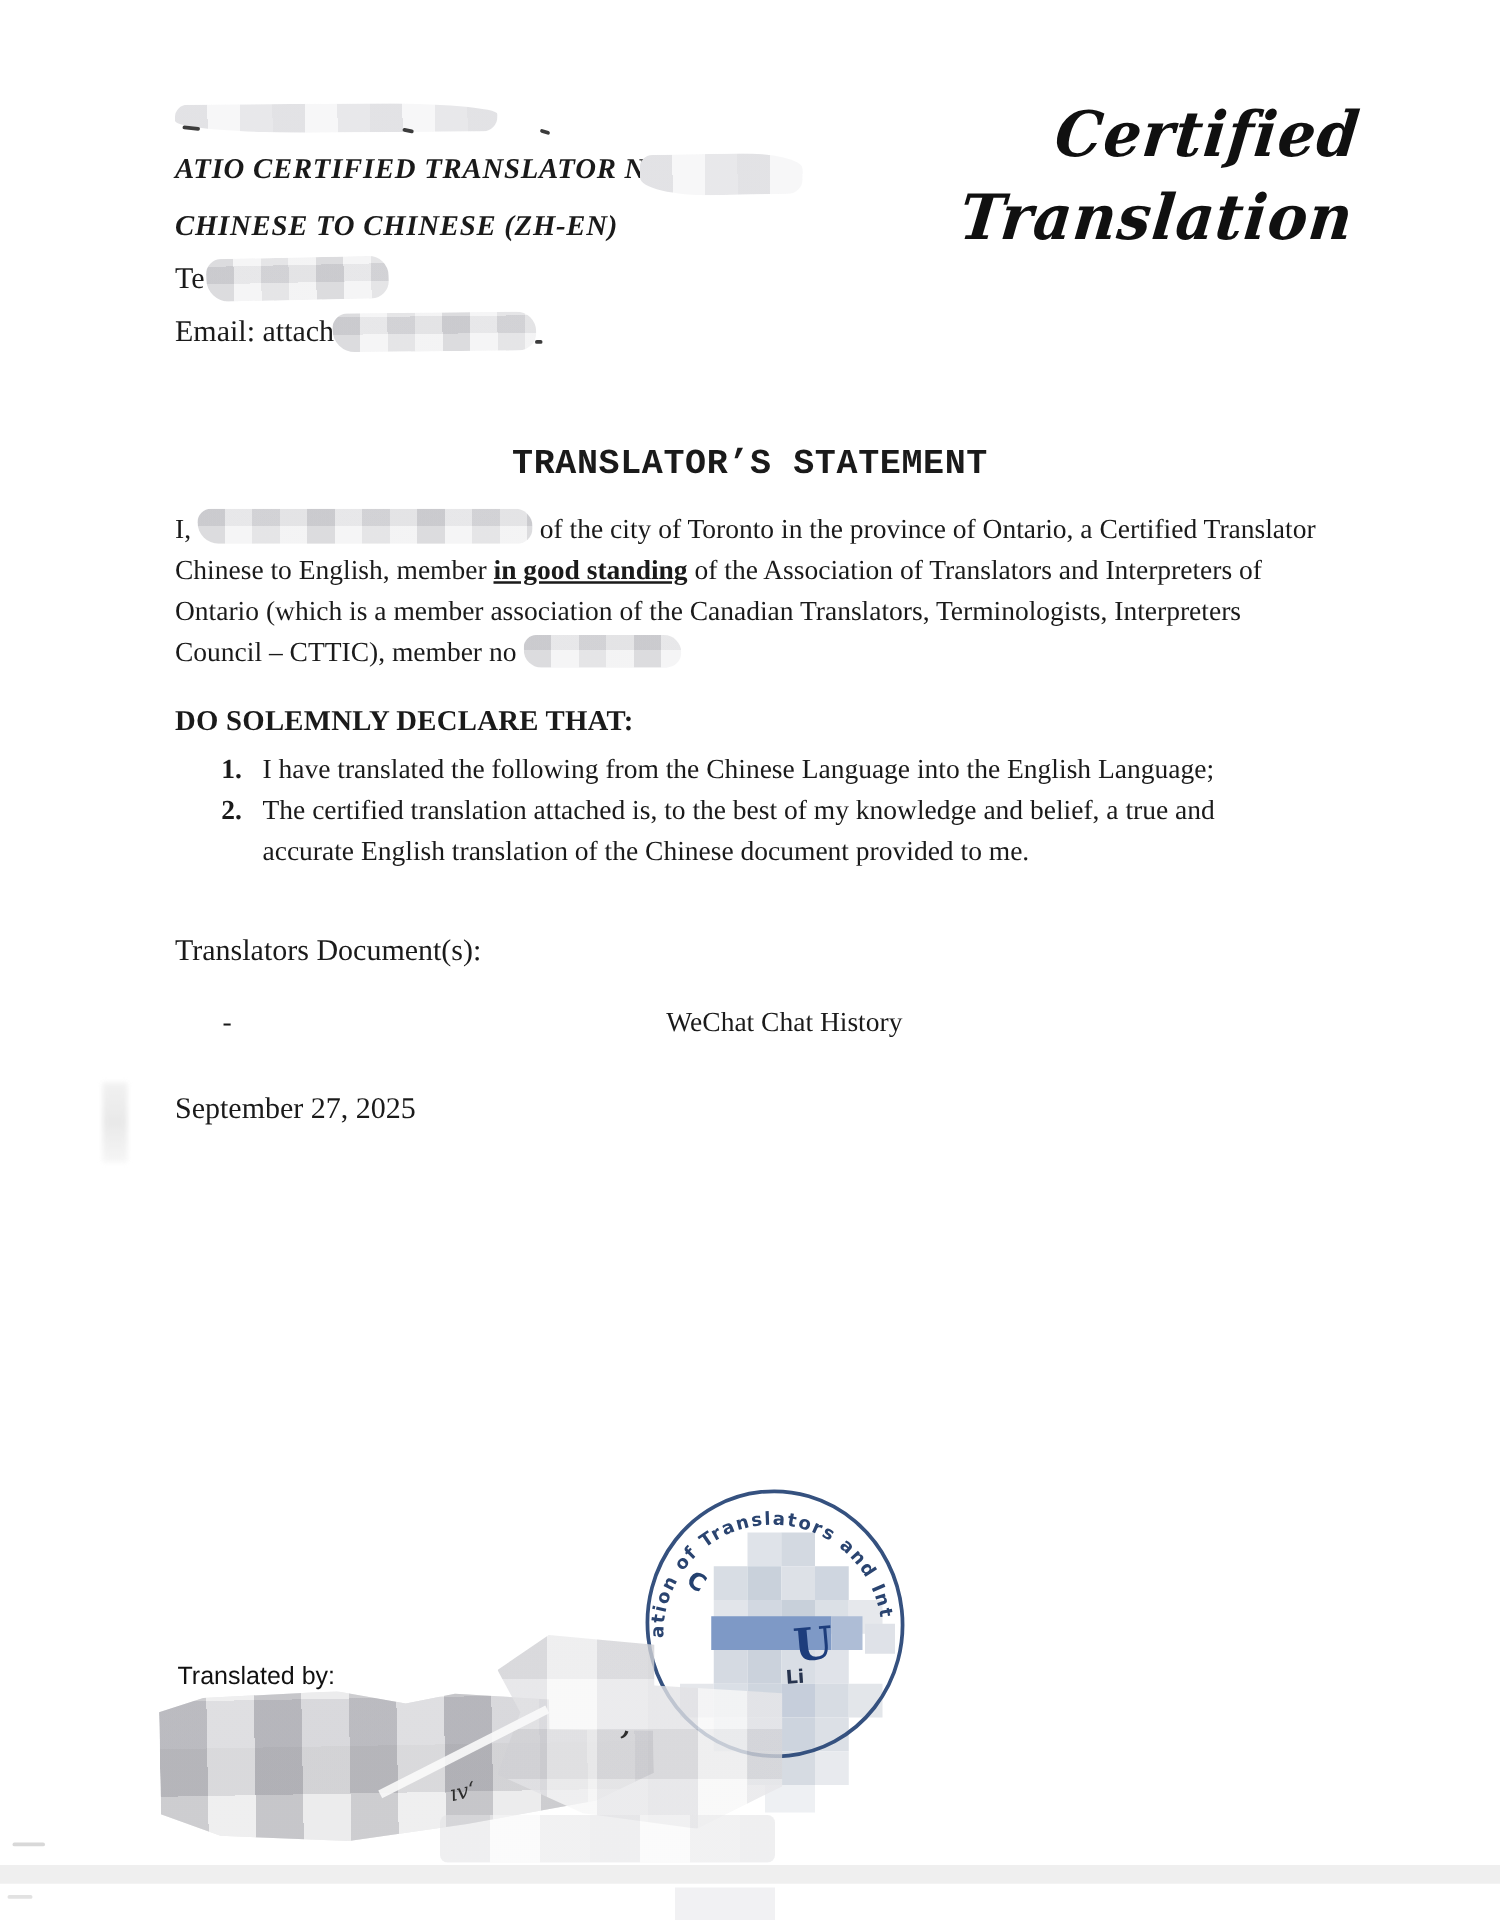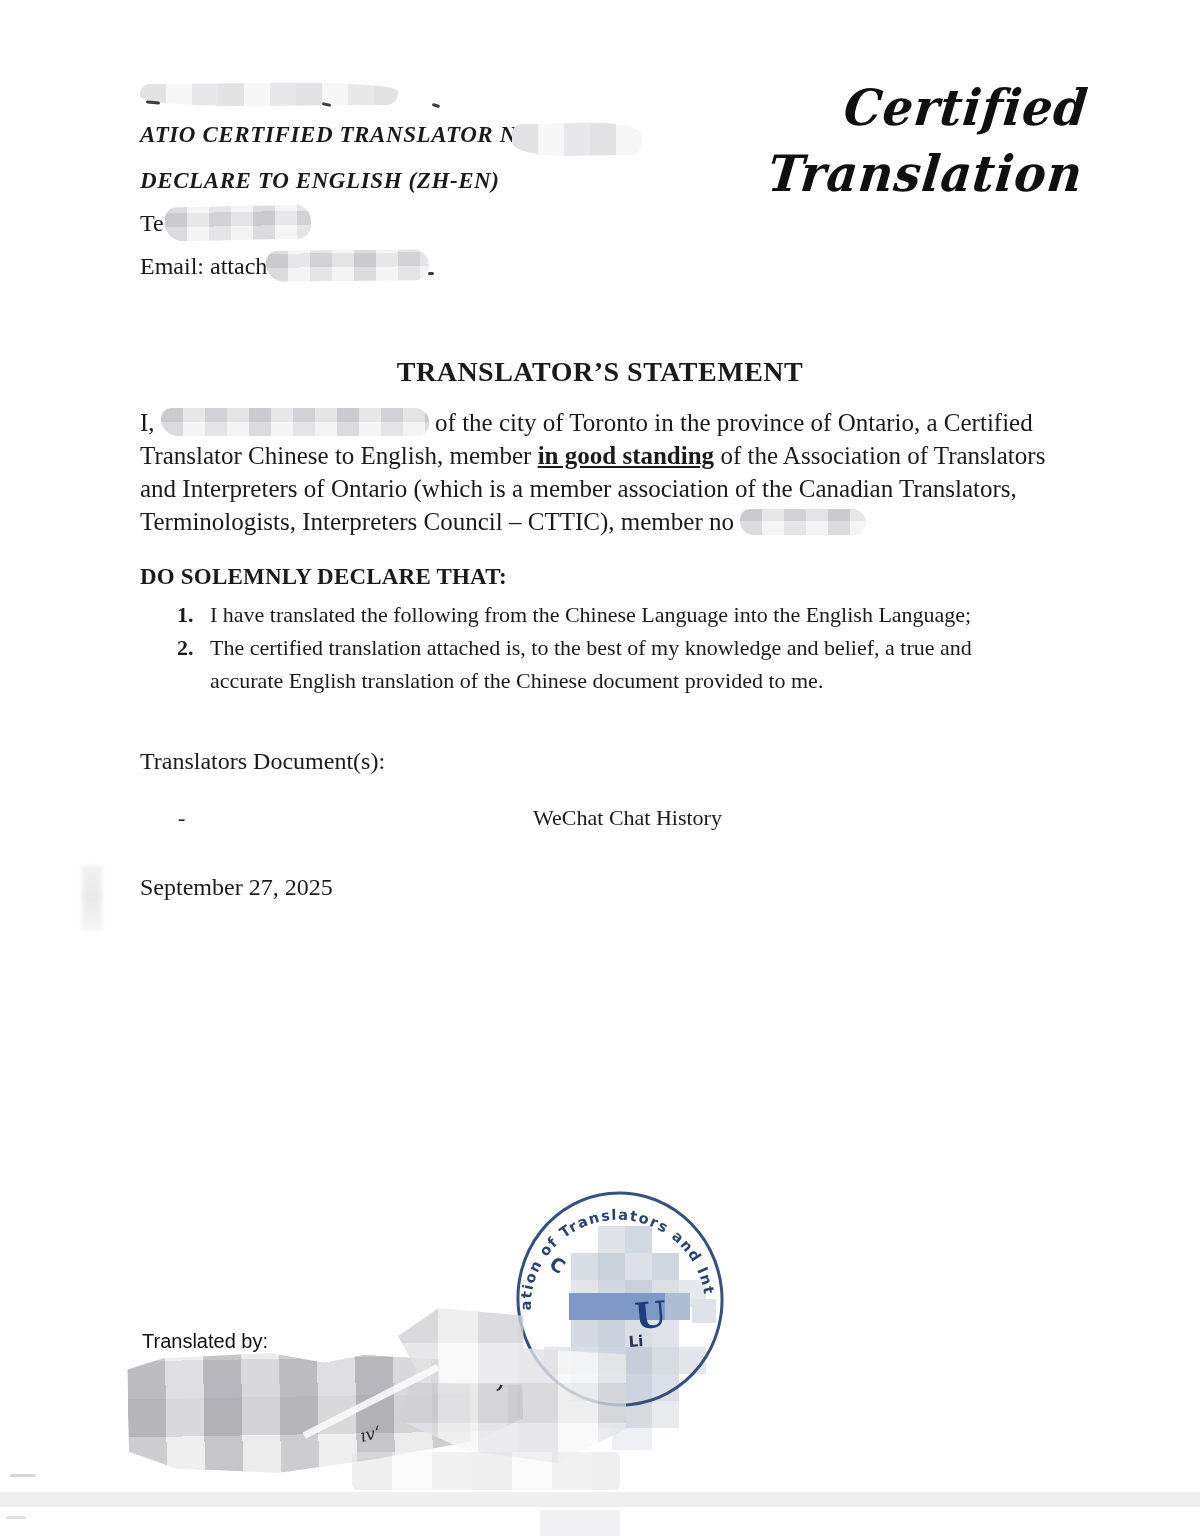--- a/index.html
+++ b/index.html
@@ -15,24 +15,24 @@
 
   
   .logo-word{
     font-family:"DejaVu Serif", serif;font-style:italic;font-weight:bold;
     font-size:50px;color:#101010;transform:skewX(-6deg) scaleX(.95);
     letter-spacing:1px;white-space:nowrap;
   }
 
   
   .title{
-    width:1200px;text-align:center;font-weight:bold;font-size:28px;letter-spacing:.5px;
+    width:1200px;text-align:center;font-weight:bold;font-size:28px;letter-spacing:.5px;font-family:Liberation Mono, monospace;
   }
   .para{
-    width:925px;font-size:25px;line-height:33px;text-align:left;
+    width:925px;font-size:22px;line-height:33px;text-align:left;
   }
   .bold-underline{font-weight:bold;text-decoration:underline;}
   .declare-head{font-weight:bold;font-size:23px;letter-spacing:.2px;}
   .list-row{position:relative;width:905px;font-size:22px;line-height:33px;margin-bottom:0;}
   .list-num{position:absolute;left:37px;top:0;font-weight:bold;}
   .list-text{display:block;padding-left:70px;}
   .doc-dash{position:absolute;left:38px;top:0;}
   .doc-text{display:block;padding-left:70px;text-align:center;}
 
   
@@ -76,21 +76,21 @@
 <div class="page">
 
   <div class="abs px-light" style="left:140px;top:83px;width:258px;height:23px;transform:rotate(-.4deg);"></div>
   <div class="speck" style="left:146px;top:101px;width:14px;height:3px;transform:rotate(6deg);"></div>
   <div class="speck" style="left:322px;top:103px;width:9px;height:3px;transform:rotate(12deg);"></div>
   <div class="speck" style="left:432px;top:104px;width:8px;height:3px;transform:rotate(18deg);"></div>
 
   <div class="abs lh-line" style="left:140px;top:122px;">ATIO CERTIFIED TRANSLATOR No</div>
   <div class="abs px-light" style="left:512px;top:123px;width:130px;height:33px;transform:rotate(-1deg);"></div>
 
-  <div class="abs lh-line" style="left:140px;top:168px;">DECLARE TO ENGLISH (ZH-EN)</div>
+  <div class="abs lh-line" style="left:140px;top:168px;">CHINESE TO CHINESE (ZH-EN)</div>
 
   <div class="abs lh-plain" style="left:140px;top:210px;">Te</div>
   <div class="abs px" style="left:165px;top:206px;width:146px;height:34px;transform:rotate(-1.2deg);"></div>
 
   <div class="abs lh-plain" style="left:140px;top:253px;">Email: attached</div>
   <div class="abs px" style="left:266px;top:250px;width:163px;height:31px;transform:rotate(-.6deg);"></div>
   <div class="speck" style="left:428px;top:272px;width:6px;height:3px;"></div>
 
   <div class="abs logo-word" style="left:838px;top:78px;">Certified</div>
   <div class="abs logo-word" style="left:760px;top:144px;">Translation</div>

